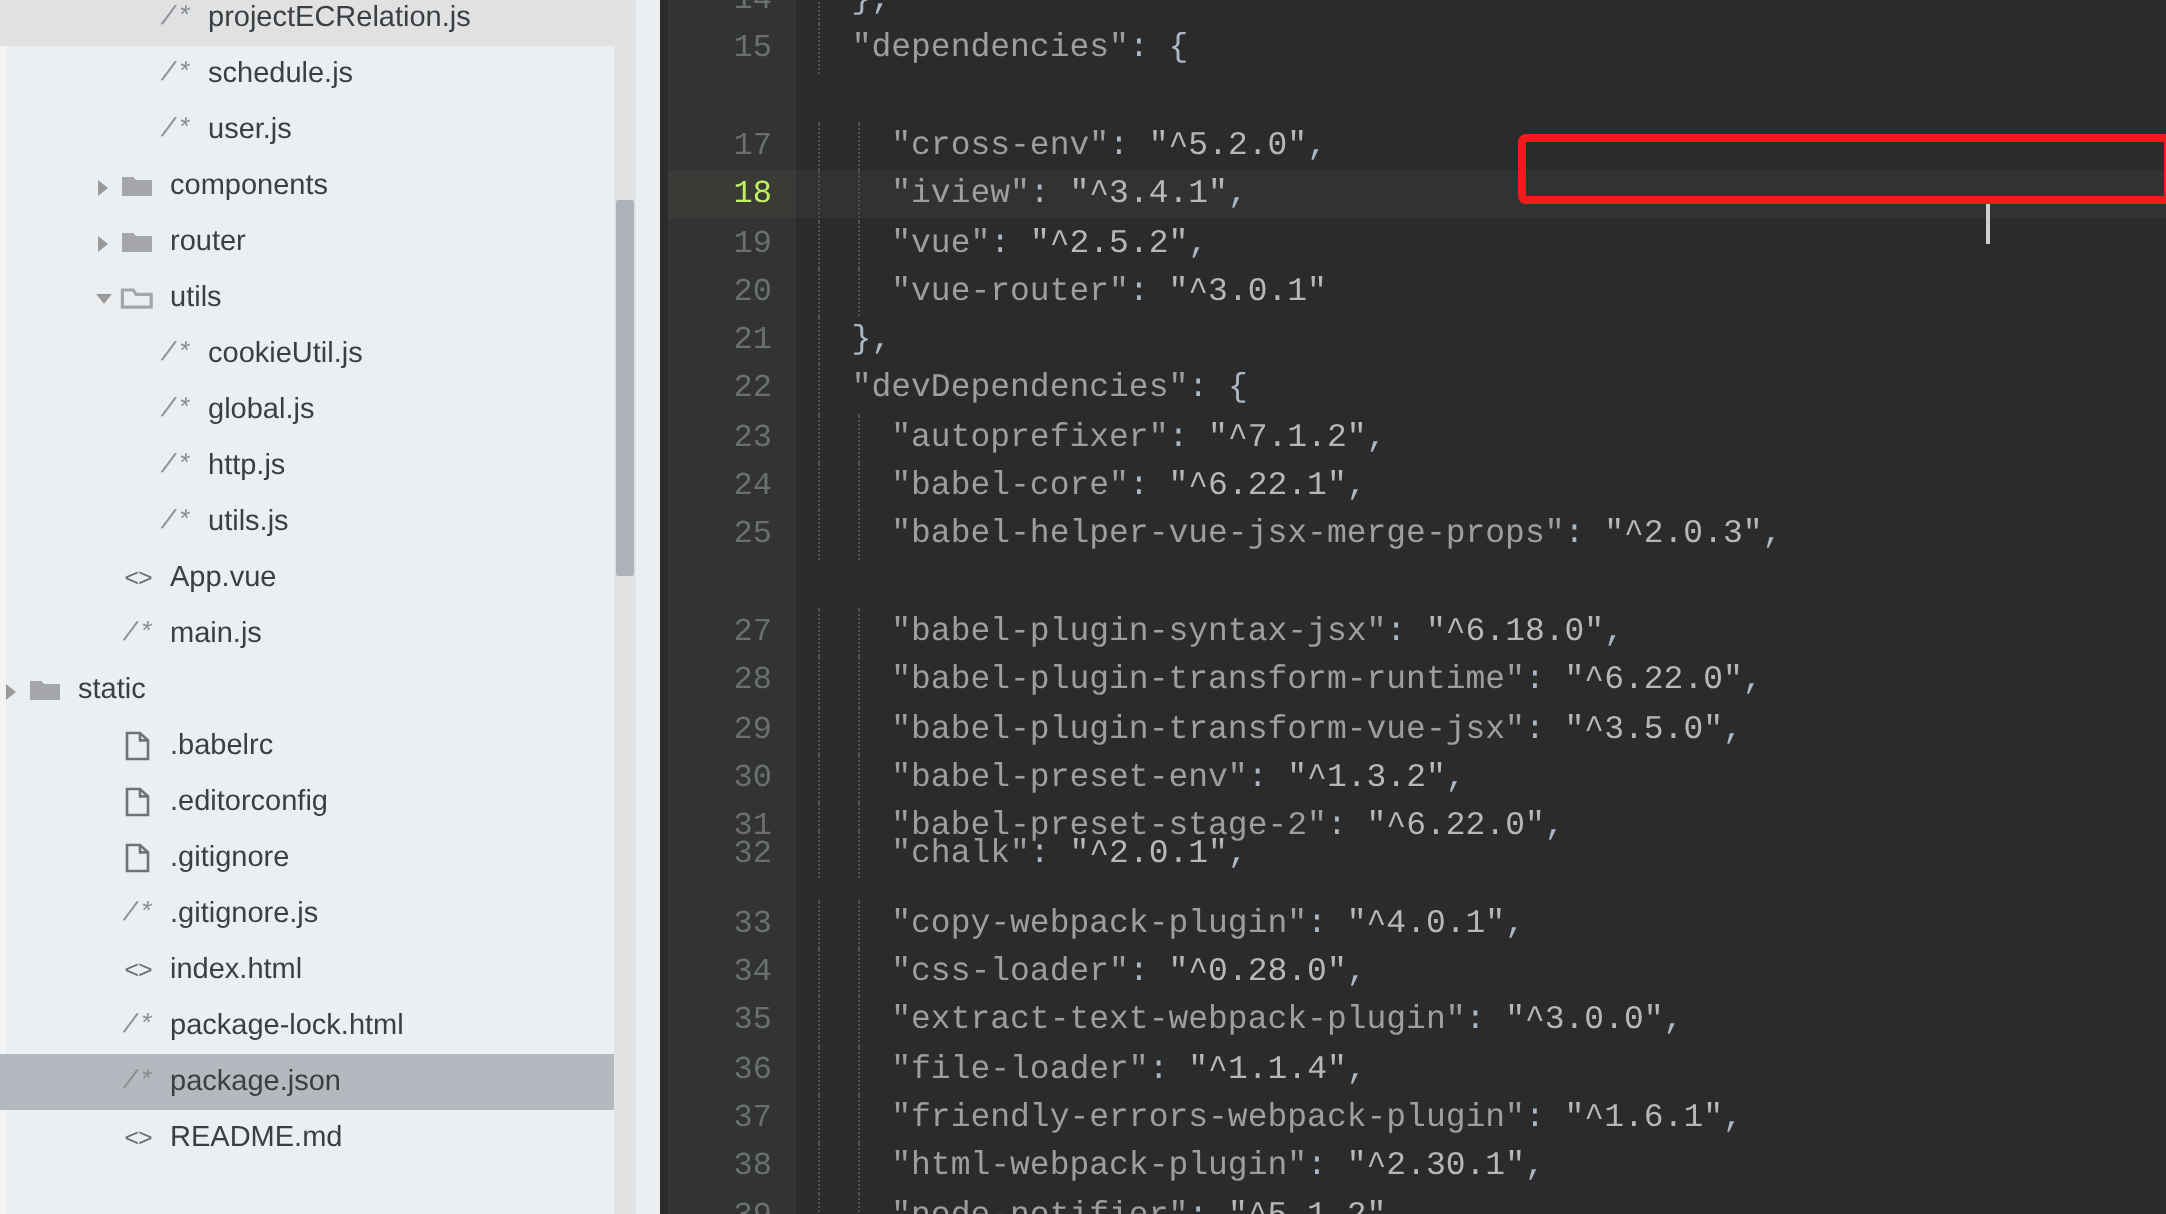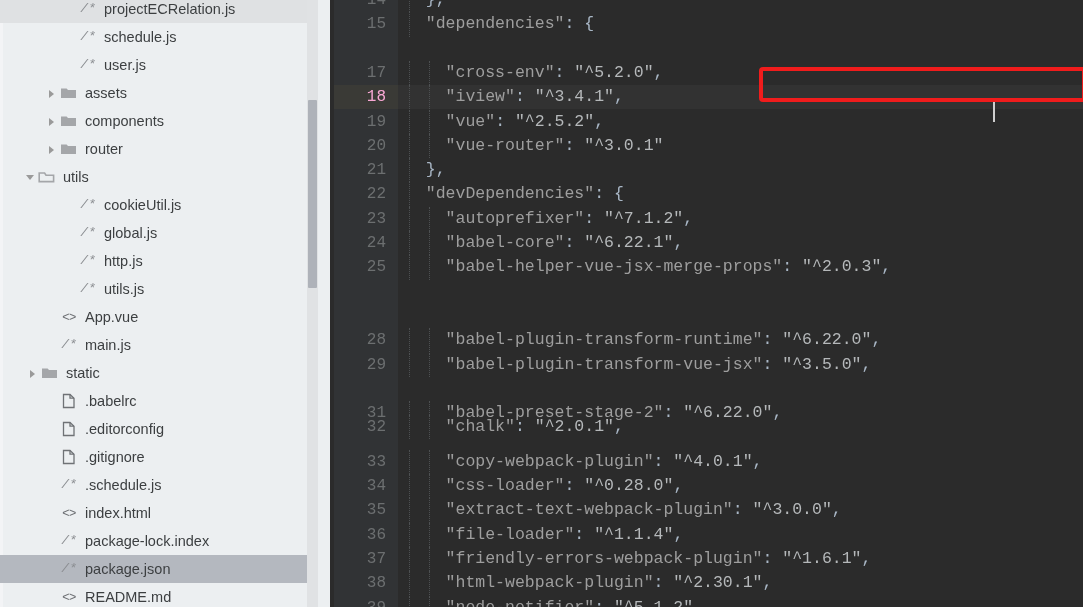--- a/index.html
+++ b/index.html
@@ -145,21 +145,21 @@
     width: 753px; height: 607px;
   }
   .ln-row {
     position: relative;
     height: 24.3px;
     line-height: 24.3px;
     font-family: "Liberation Mono", monospace;
     font-size: 16.5px;
     white-space: pre;
   }
-  .ln-row.cur .lnum { color: #f9a8d4; }
+  .ln-row.cur .lnum { color: #bef264; }
   .ln-row.cur .ltext-bg {
     position: absolute;
     left: 68px; top: 0;
     width: 685px; height: 24.3px;
     background: #323232;
   }
   .ln-row.cur .gut-bg {
     position: absolute;
     left: 4px; top: 0;
     width: 64px; height: 24.3px;
@@ -233,86 +233,77 @@
           <span class="icon ico-js">/*</span>
           <span class="label">user.js</span>
         </div>
         <div class="tree-row" style="padding-left: 46px;">
           <span class="twisty closed"></span>
           <span class="icon ico-folder-closed">
             <svg width="18" height="16" viewBox="0 0 18 16">
               <path d="M1 3.5 L1 13 L16 13 L16 5 L8 5 L6.6 3.5 Z" fill="#a4a6a9"></path>
             </svg>
           </span>
-          <span class="label">assets</span>
+          <span class="label">components</span>
         </div>
         <div class="tree-row" style="padding-left: 46px;">
           <span class="twisty closed"></span>
           <span class="icon ico-folder-closed">
             <svg width="18" height="16" viewBox="0 0 18 16">
               <path d="M1 3.5 L1 13 L16 13 L16 5 L8 5 L6.6 3.5 Z" fill="#a4a6a9"></path>
             </svg>
           </span>
-          <span class="label">components</span>
-        </div>
-        <div class="tree-row" style="padding-left: 46px;">
+          <span class="label">router</span>
+        </div>
+        <div class="tree-row" style="padding-left: 46px;">
+          <span class="twisty open"></span>
+          <span class="icon ico-folder-open">
+            <svg width="18" height="16" viewBox="0 0 18 16">
+              <path d="M1.2 4 L1.2 12.6 L15.6 12.6 L15.6 6.2 L8 6.2 L6.6 4 Z" fill="none" stroke="#a4a6a9" stroke-width="1.6"></path>
+            </svg>
+          </span>
+          <span class="label">utils</span>
+        </div>
+        <div class="tree-row" style="padding-left: 65px;">
+          <span class="twisty"></span>
+          <span class="icon ico-js">/*</span>
+          <span class="label">cookieUtil.js</span>
+        </div>
+        <div class="tree-row" style="padding-left: 65px;">
+          <span class="twisty"></span>
+          <span class="icon ico-js">/*</span>
+          <span class="label">global.js</span>
+        </div>
+        <div class="tree-row" style="padding-left: 65px;">
+          <span class="twisty"></span>
+          <span class="icon ico-js">/*</span>
+          <span class="label">http.js</span>
+        </div>
+        <div class="tree-row" style="padding-left: 65px;">
+          <span class="twisty"></span>
+          <span class="icon ico-js">/*</span>
+          <span class="label">utils.js</span>
+        </div>
+        <div class="tree-row" style="padding-left: 46px;">
+          <span class="twisty"></span>
+          <span class="icon ico-code">&lt;&gt;</span>
+          <span class="label">App.vue</span>
+        </div>
+        <div class="tree-row" style="padding-left: 46px;">
+          <span class="twisty"></span>
+          <span class="icon ico-js">/*</span>
+          <span class="label">main.js</span>
+        </div>
+        <div class="tree-row" style="">
           <span class="twisty closed"></span>
           <span class="icon ico-folder-closed">
             <svg width="18" height="16" viewBox="0 0 18 16">
               <path d="M1 3.5 L1 13 L16 13 L16 5 L8 5 L6.6 3.5 Z" fill="#a4a6a9"></path>
             </svg>
           </span>
-          <span class="label">router</span>
-        </div>
-        <div class="tree-row" style="padding-left: 24px;">
-          <span class="twisty open"></span>
-          <span class="icon ico-folder-open">
-            <svg width="18" height="16" viewBox="0 0 18 16">
-              <path d="M1.2 4 L1.2 12.6 L15.6 12.6 L15.6 6.2 L8 6.2 L6.6 4 Z" fill="none" stroke="#a4a6a9" stroke-width="1.6"></path>
-            </svg>
-          </span>
-          <span class="label">utils</span>
-        </div>
-        <div class="tree-row" style="padding-left: 65px;">
-          <span class="twisty"></span>
-          <span class="icon ico-js">/*</span>
-          <span class="label">cookieUtil.js</span>
-        </div>
-        <div class="tree-row" style="padding-left: 65px;">
-          <span class="twisty"></span>
-          <span class="icon ico-js">/*</span>
-          <span class="label">global.js</span>
-        </div>
-        <div class="tree-row" style="padding-left: 65px;">
-          <span class="twisty"></span>
-          <span class="icon ico-js">/*</span>
-          <span class="label">http.js</span>
-        </div>
-        <div class="tree-row" style="padding-left: 65px;">
-          <span class="twisty"></span>
-          <span class="icon ico-js">/*</span>
-          <span class="label">utils.js</span>
-        </div>
-        <div class="tree-row" style="padding-left: 46px;">
-          <span class="twisty"></span>
-          <span class="icon ico-code">&lt;&gt;</span>
-          <span class="label">App.vue</span>
-        </div>
-        <div class="tree-row" style="padding-left: 46px;">
-          <span class="twisty"></span>
-          <span class="icon ico-js">/*</span>
-          <span class="label">main.js</span>
-        </div>
-        <div class="tree-row" style="padding-left: 27px;">
-          <span class="twisty closed"></span>
-          <span class="icon ico-folder-closed">
-            <svg width="18" height="16" viewBox="0 0 18 16">
-              <path d="M1 3.5 L1 13 L16 13 L16 5 L8 5 L6.6 3.5 Z" fill="#a4a6a9"></path>
-            </svg>
-          </span>
           <span class="label">static</span>
         </div>
         <div class="tree-row" style="padding-left: 46px;">
           <span class="twisty"></span>
           <span class="icon ico-file">
             <svg width="18" height="16" viewBox="0 0 18 16">
               <path d="M3.5 1.5 L10 1.5 L14 5.2 L14 14.5 L3.5 14.5 Z" fill="none" stroke="#6f7276" stroke-width="1.3"></path>
               <path d="M10 1.5 L10 5.2 L14 5.2" fill="none" stroke="#6f7276" stroke-width="1.3"></path>
             </svg>
           </span>
@@ -334,31 +325,31 @@
             <svg width="18" height="16" viewBox="0 0 18 16">
               <path d="M3.5 1.5 L10 1.5 L14 5.2 L14 14.5 L3.5 14.5 Z" fill="none" stroke="#6f7276" stroke-width="1.3"></path>
               <path d="M10 1.5 L10 5.2 L14 5.2" fill="none" stroke="#6f7276" stroke-width="1.3"></path>
             </svg>
           </span>
           <span class="label">.gitignore</span>
         </div>
         <div class="tree-row" style="padding-left: 46px;">
           <span class="twisty"></span>
           <span class="icon ico-js">/*</span>
-          <span class="label">.schedule.js</span>
+          <span class="label">.gitignore.js</span>
         </div>
         <div class="tree-row" style="padding-left: 46px;">
           <span class="twisty"></span>
           <span class="icon ico-code">&lt;&gt;</span>
           <span class="label">index.html</span>
         </div>
         <div class="tree-row" style="padding-left: 46px;">
           <span class="twisty"></span>
           <span class="icon ico-js">/*</span>
-          <span class="label">package-lock.index</span>
+          <span class="label">package-lock.html</span>
         </div>
         <div class="tree-row sel-strong" style="padding-left: 46px;">
           <span class="twisty"></span>
           <span class="icon ico-js">/*</span>
           <span class="label">package.json</span>
         </div>
         <div class="tree-row" style="padding-left: 46px;">
           <span class="twisty"></span>
           <span class="icon ico-code">&lt;&gt;</span>
           <span class="label">README.md</span>
@@ -378,22 +369,24 @@
         <div class="ln-row" style="position: absolute; left: 0px; top: 12.3px; width: 753px;"><div class="iguide ig1"></div><span class="lnum">15</span><span class="ltext">  <span class="s-key" style="color: rgb(158, 158, 158);">"dependencies"</span>: {</span></div>
         <div class="ln-row" style="position: absolute; left: 0px; top: 60.9px; width: 810px;"><div class="iguide ig1"></div><div class="iguide ig2"></div><span class="lnum">17</span><span class="ltext">    <span class="s-key" style="color: rgb(158, 158, 158);">"cross-env"</span>: <span class="s-str" style="color: rgb(181, 184, 186);">"^5.2.0"</span>,</span></div>
         <div class="ln-row cur" style="position: absolute; left: 0px; top: 85.2px; width: 753px;"><div class="gut-bg"></div><div class="ltext-bg"></div><div class="iguide ig1"></div><div class="iguide ig2"></div><span class="lnum">18</span><span class="ltext">    <span class="s-key" style="color: rgb(158, 158, 158);">"iview"</span>: <span class="s-str" style="color: rgb(181, 184, 186);">"^3.4.1"</span>,</span></div>
         <div class="ln-row" style="position: absolute; left: 0px; top: 109.5px; width: 753px;"><div class="iguide ig1"></div><div class="iguide ig2"></div><span class="lnum">19</span><span class="ltext">    <span class="s-key" style="color: rgb(158, 158, 158);">"vue"</span>: <span class="s-str" style="color: rgb(181, 184, 186);">"^2.5.2"</span>,</span></div>
         <div class="ln-row" style="position: absolute; left: 0px; top: 133.8px; width: 753px; text-decoration: underline;"><div class="iguide ig1"></div><div class="iguide ig2"></div><span class="lnum">20</span><span class="ltext">    <span class="s-key" style="color: rgb(158, 158, 158);">"vue-router"</span>: <span class="s-str" style="color: rgb(181, 184, 186);">"^3.0.1"</span></span></div>
         <div class="ln-row" style="position: absolute; left: 0px; top: 158.1px; width: 753px;"><div class="iguide ig1"></div><span class="lnum">21</span><span class="ltext">  },</span></div>
         <div class="ln-row" style="position: absolute; left: 0px; top: 182.4px; width: 753px;"><div class="iguide ig1"></div><span class="lnum">22</span><span class="ltext">  <span class="s-key" style="color: rgb(158, 158, 158);">"devDependencies"</span>: {</span></div>
         <div class="ln-row" style="position: absolute; left: 0px; top: 206.7px; width: 753px;"><div class="iguide ig1"></div><div class="iguide ig2"></div><span class="lnum">23</span><span class="ltext">    <span class="s-key" style="color: rgb(158, 158, 158);">"autoprefixer"</span>: <span class="s-str" style="color: rgb(181, 184, 186);">"^7.1.2"</span>,</span></div>
         <div class="ln-row" style="position: absolute; left: 0px; top: 231px; width: 753px;"><div class="iguide ig1"></div><div class="iguide ig2"></div><span class="lnum">24</span><span class="ltext">    <span class="s-key" style="color: rgb(158, 158, 158);">"babel-core"</span>: <span class="s-str" style="color: rgb(181, 184, 186);">"^6.22.1"</span>,</span></div>
         <div class="ln-row" style="position: absolute; left: 0px; top: 255.3px; width: 753px;"><div class="iguide ig1"></div><div class="iguide ig2"></div><span class="lnum">25</span><span class="ltext">    <span class="s-key" style="color: rgb(158, 158, 158);">"babel-helper-vue-jsx-merge-props"</span>: <span class="s-str" style="color: rgb(181, 184, 186);">"^2.0.3"</span>,</span></div>
+        <div class="ln-row" style="position: absolute; left: 0px; top: 303.9px; width: 753px;"><div class="iguide ig1"></div><div class="iguide ig2"></div><span class="lnum">27</span><span class="ltext">    <span class="s-key" style="color: rgb(158, 158, 158);">"babel-plugin-syntax-jsx"</span>: <span class="s-str" style="color: rgb(181, 184, 186);">"^6.18.0"</span>,</span></div>
         <div class="ln-row" style="position: absolute; left: 0px; top: 328.2px; width: 806px;"><div class="iguide ig1"></div><div class="iguide ig2"></div><span class="lnum">28</span><span class="ltext">    <span class="s-key" style="color: rgb(158, 158, 158);">"babel-plugin-transform-runtime"</span>: <span class="s-str" style="color: rgb(181, 184, 186);">"^6.22.0"</span>,</span></div>
         <div class="ln-row" style="position: absolute; left: 0px; top: 352.5px; width: 753px;"><div class="iguide ig1"></div><div class="iguide ig2"></div><span class="lnum">29</span><span class="ltext">    <span class="s-key" style="color: rgb(158, 158, 158);">"babel-plugin-transform-vue-jsx"</span>: <span class="s-str" style="color: rgb(181, 184, 186);">"^3.5.0"</span>,</span></div>
+        <div class="ln-row" style="position: absolute; left: 0px; top: 376.8px; width: 753px;"><div class="iguide ig1"></div><div class="iguide ig2"></div><span class="lnum">30</span><span class="ltext">    <span class="s-key" style="color: rgb(158, 158, 158);">"babel-preset-env"</span>: <span class="s-str" style="color: rgb(181, 184, 186);">"^1.3.2"</span>,</span></div>
         <div class="ln-row" style="position: absolute; left: 0px; top: 401.1px; width: 753px;"><div class="iguide ig1"></div><div class="iguide ig2"></div><span class="lnum">31</span><span class="ltext">    <span class="s-key" style="color: rgb(158, 158, 158);">"babel-preset-stage-2"</span>: <span class="s-str" style="color: rgb(181, 184, 186);">"^6.22.0"</span>,</span></div>
         <div class="ln-row" style="position: absolute; left: 0px; top: 415px; width: 604px;"><div class="iguide ig1"></div><div class="iguide ig2"></div><span class="lnum">32</span><span class="ltext">    <span class="s-key" style="color: rgb(158, 158, 158);">"chalk"</span>: <span class="s-str" style="color: rgb(181, 184, 186);">"^2.0.1"</span>,</span></div>
         <div class="ln-row" style="position: absolute; left: 0px; top: 449.7px; width: 616px;"><div class="iguide ig1"></div><div class="iguide ig2"></div><span class="lnum">33</span><span class="ltext">    <span class="s-key" style="color: rgb(158, 158, 158);">"copy-webpack-plugin"</span>: <span class="s-str" style="color: rgb(181, 184, 186);">"^4.0.1"</span>,</span></div>
         <div class="ln-row" style="position: absolute; left: 0px; top: 474px; width: 753px;"><div class="iguide ig1"></div><div class="iguide ig2"></div><span class="lnum">34</span><span class="ltext">    <span class="s-key" style="color: rgb(158, 158, 158);">"css-loader"</span>: <span class="s-str" style="color: rgb(181, 184, 186);">"^0.28.0"</span>,</span></div>
         <div class="ln-row" style="position: absolute; left: 0px; top: 498.3px; width: 753px;"><div class="iguide ig1"></div><div class="iguide ig2"></div><span class="lnum">35</span><span class="ltext">    <span class="s-key" style="color: rgb(158, 158, 158);">"extract-text-webpack-plugin"</span>: <span class="s-str" style="color: rgb(181, 184, 186);">"^3.0.0"</span>,</span></div>
         <div class="ln-row" style="position: absolute; left: 0px; top: 522.6px; width: 753px;"><div class="iguide ig1"></div><div class="iguide ig2"></div><span class="lnum">36</span><span class="ltext">    <span class="s-key" style="color: rgb(158, 158, 158);">"file-loader"</span>: <span class="s-str" style="color: rgb(181, 184, 186);">"^1.1.4"</span>,</span></div>
         <div class="ln-row" style="position: absolute; left: 0px; top: 546.9px; width: 753px;"><div class="iguide ig1"></div><div class="iguide ig2"></div><span class="lnum">37</span><span class="ltext">    <span class="s-key" style="color: rgb(158, 158, 158);">"friendly-errors-webpack-plugin"</span>: <span class="s-str" style="color: rgb(181, 184, 186);">"^1.6.1"</span>,</span></div>
         <div class="ln-row" style="position: absolute; left: 0px; top: 571.2px; width: 603px;"><div class="iguide ig1"></div><div class="iguide ig2"></div><span class="lnum">38</span><span class="ltext">    <span class="s-key" style="color: rgb(158, 158, 158);">"html-webpack-plugin"</span>: <span class="s-str" style="color: rgb(181, 184, 186);">"^2.30.1"</span>,</span></div>
         <div class="ln-row" style="position: absolute; left: 0px; top: 595.5px; width: 753px;"><div class="iguide ig1"></div><div class="iguide ig2"></div><span class="lnum">39</span><span class="ltext">    <span class="s-key" style="color: rgb(158, 158, 158);">"node-notifier"</span>: <span class="s-str" style="color: rgb(181, 184, 186);">"^5.1.2"</span>,</span></div>
       </div>

